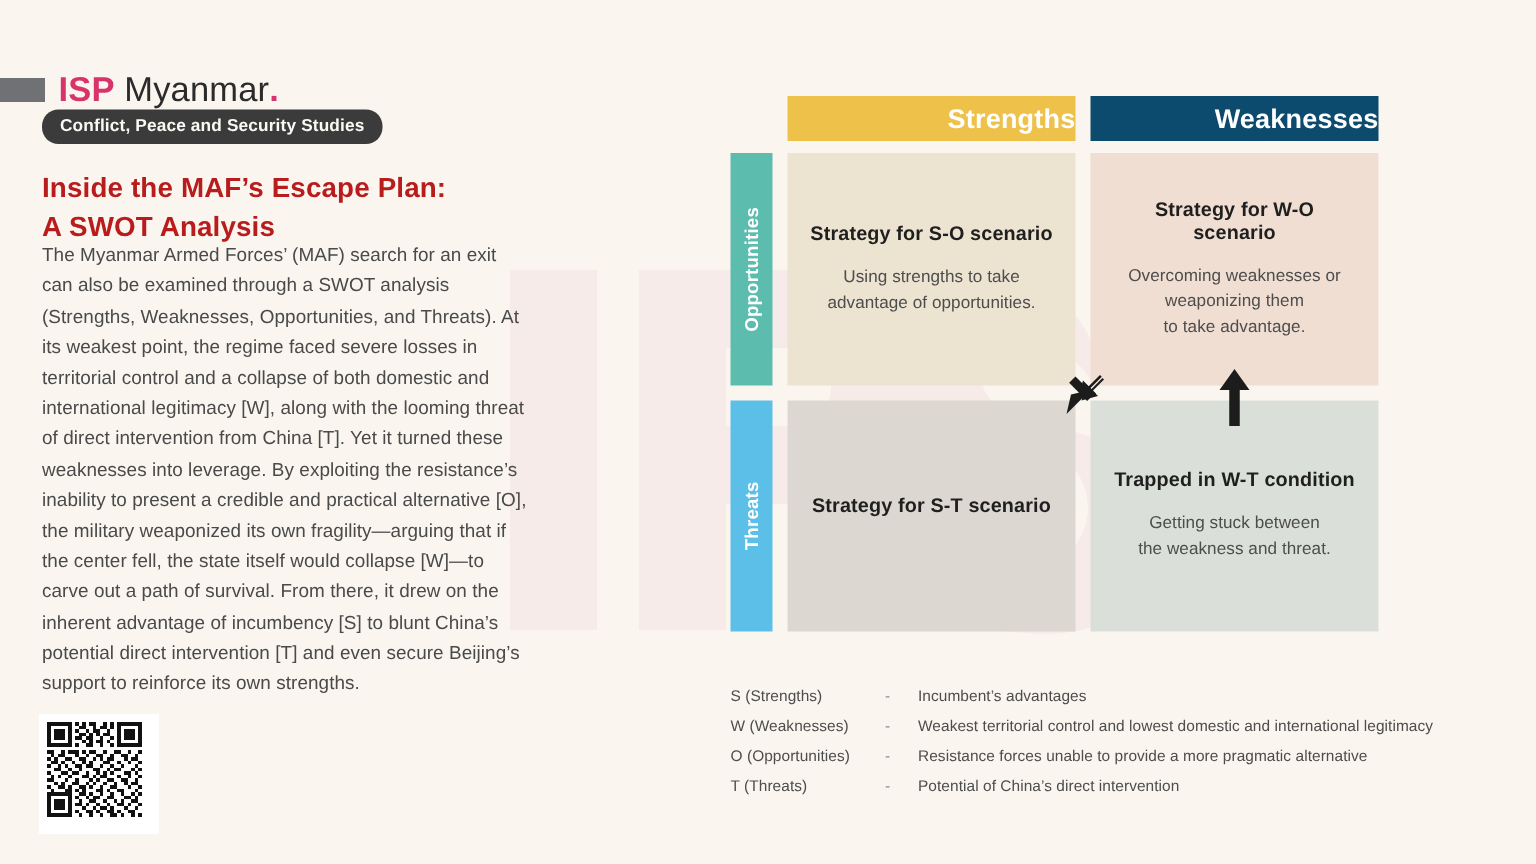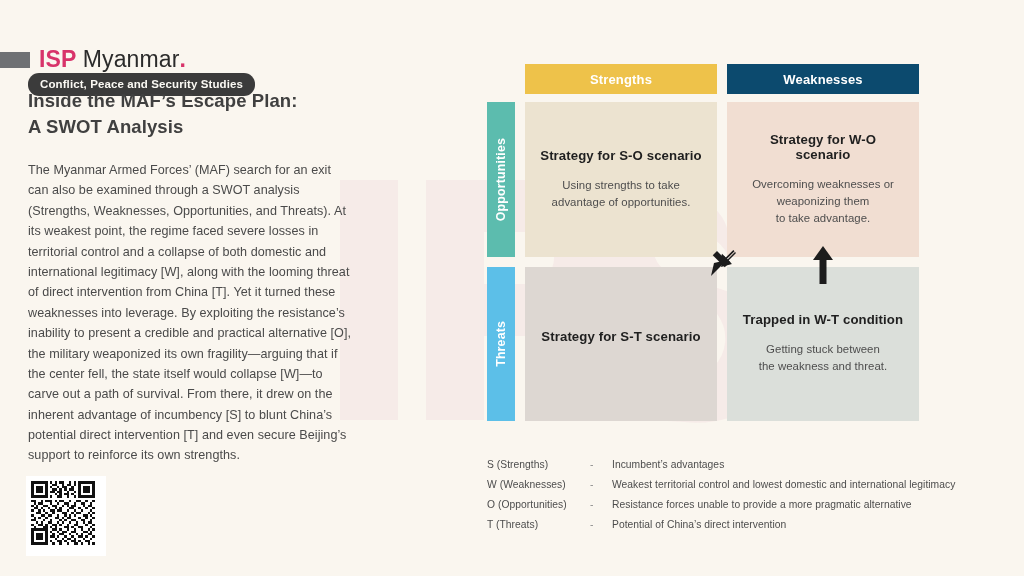--- a/index.html
+++ b/index.html
@@ -24,34 +24,34 @@
   .brand-isp{color:#d8336a;font-weight:700;}
   .brand-my{color:#2b2b2b;font-weight:400;}
   .brand-dot{color:#d8336a;font-weight:700;}
 
   
   .tag-pill{position:absolute;left:28px;top:73px;background:#3b3b3b;color:#fbf9f4;
     font-size:11.5px;font-weight:600;border-radius:11px;padding:5px 12px 6px;
     letter-spacing:.1px;white-space:nowrap;}
 
   
-  .headline{position:absolute;left:28px;top:88px;width:330px;
-    font-size:18.5px;font-weight:700;color:#404040;line-height:1.42;letter-spacing:.1px;}
+  .headline{position:absolute;left:28px;top:112px;width:330px;
+    font-size:18.5px;font-weight:700;color:#b91c1c;line-height:1.42;letter-spacing:.1px;}
   .bodycopy{position:absolute;left:28px;top:160px;width:325px;
     font-size:12.6px;line-height:1.62;color:#4a4a4a;letter-spacing:.05px;}
 
   
   .qr{position:absolute;left:26px;top:476px;width:74px;height:74px;background:#fff;padding:3px;}
   .qr svg{display:block;}
 
   
   .matrix{position:absolute;left:487px;top:64px;width:432px;height:357px;}
   .col-heads{position:absolute;left:38px;top:0;right:0;height:30px;display:flex;gap:10px;}
-  .col-head{flex:1;display:flex;align-items:center;justify-content:center;
-    color:#fff;font-size:13px;font-weight:600;letter-spacing:.15px;}
+  .col-head{flex:1;display:flex;align-items:center;justify-content:flex-end;
+    color:#fff;font-size:18px;font-weight:600;letter-spacing:.15px;}
   .col-head.s{background:#eec24a;}
   .col-head.w{background:#0c4a6e;}
 
   .row-heads{position:absolute;left:0;top:38px;bottom:0;width:28px;display:flex;
     flex-direction:column;gap:10px;}
   .row-head{flex:1;display:flex;align-items:center;justify-content:center;
     color:#fff;font-size:12.4px;font-weight:600;letter-spacing:.15px;}
   .row-head span{writing-mode:vertical-rl;transform:rotate(180deg);white-space:nowrap;}
   .row-head.o{background:#5cbcae;}
   .row-head.t{background:#5cbfe8;}

